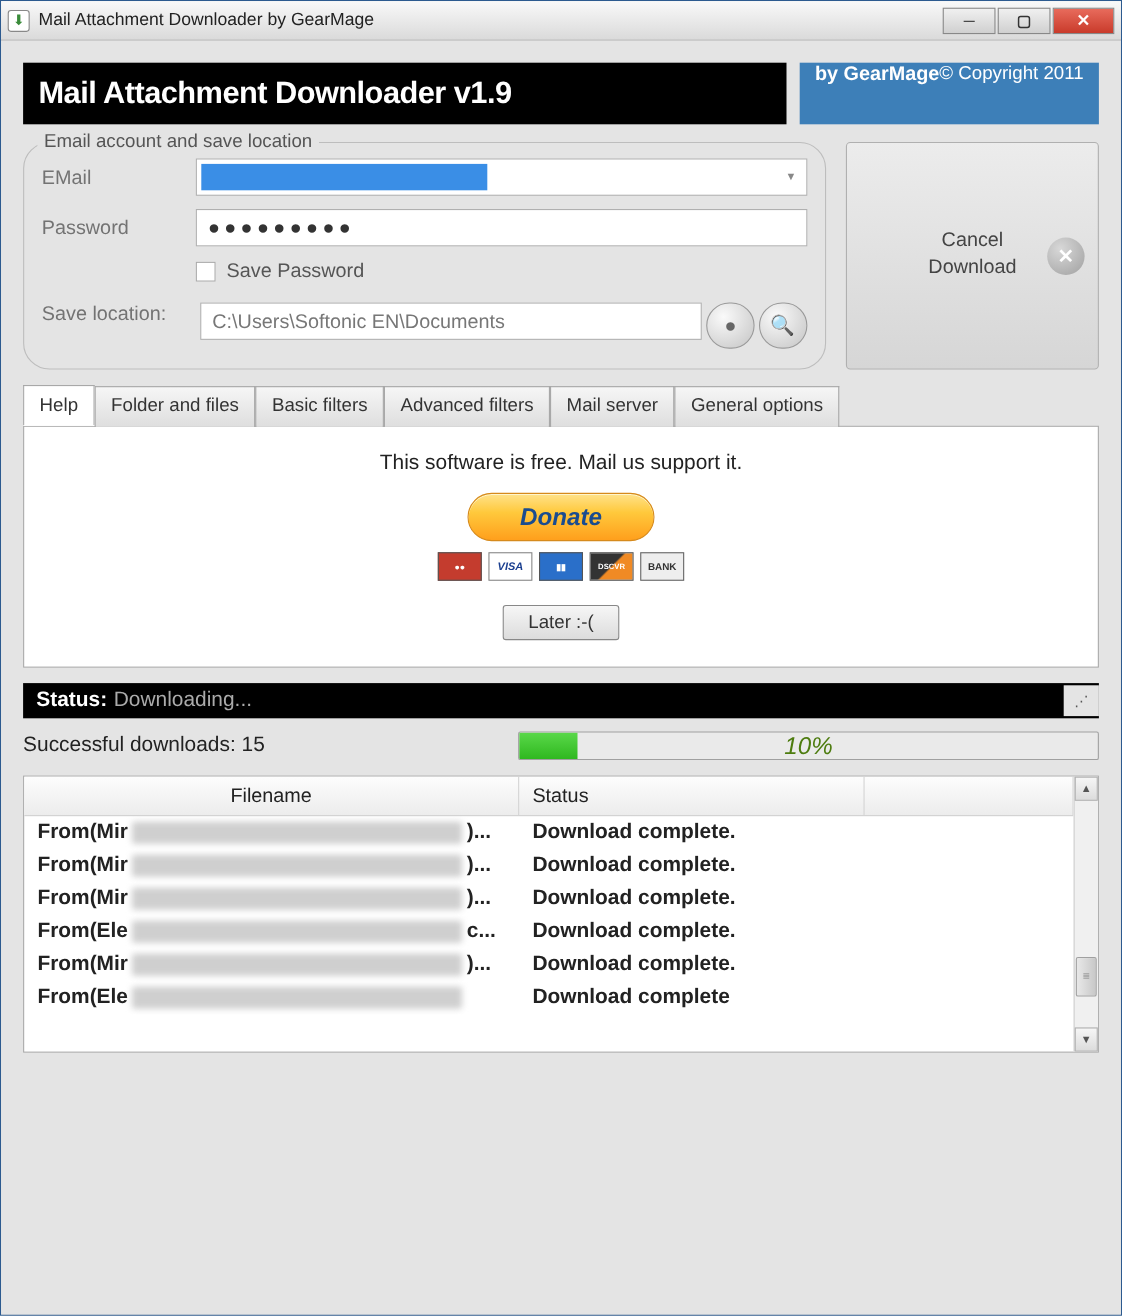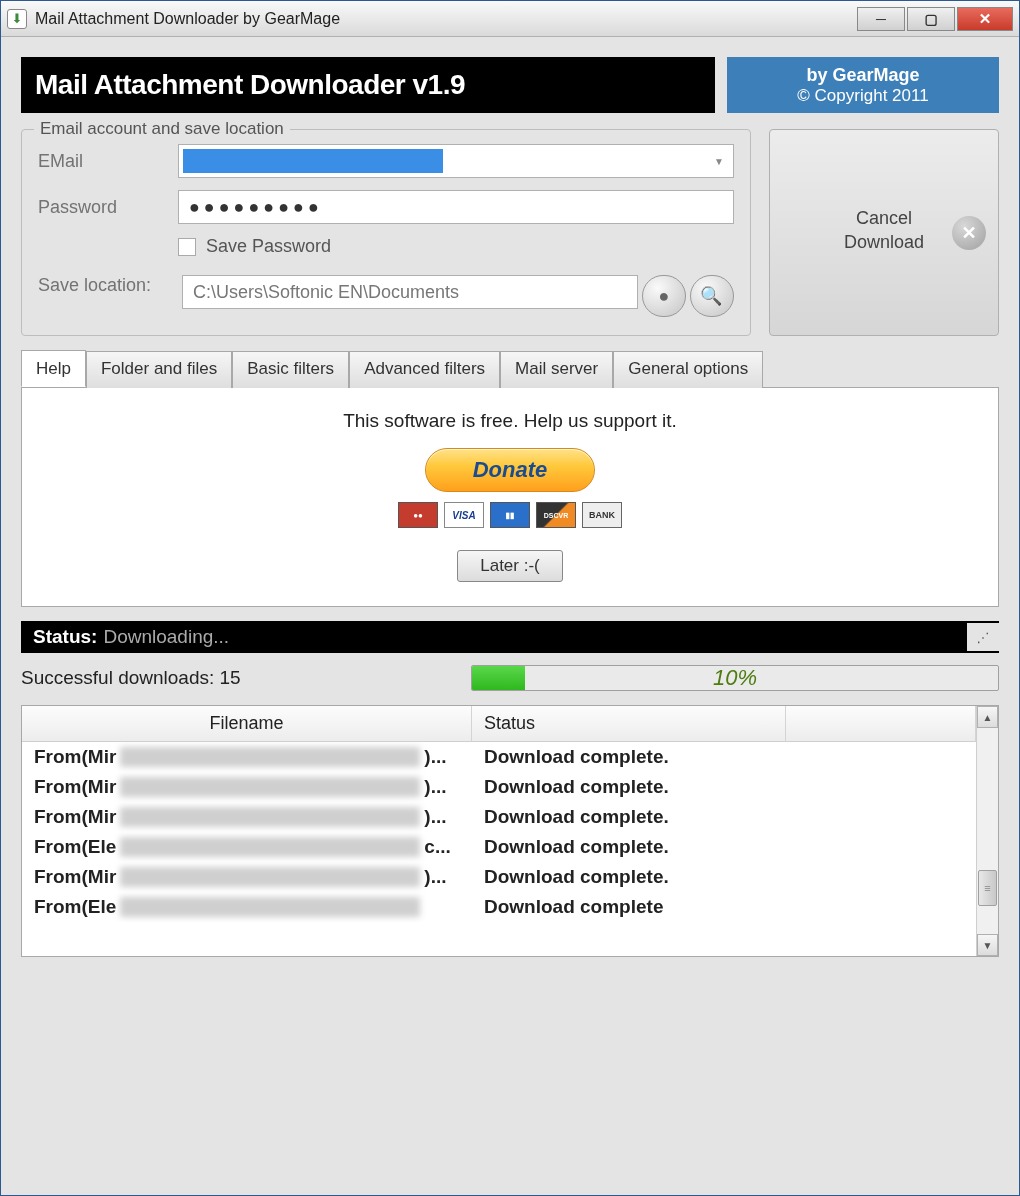--- a/index.html
+++ b/index.html
@@ -8,27 +8,27 @@
 .titlebar { height: 36px; background: linear-gradient(180deg, #f9f9f9, #dadada); display: flex; align-items: center; padding: 0 6px; border-bottom: 1px solid #b0b0b0; }
 .titlebar-icon { width: 20px; height: 20px; background: #fff; border: 1px solid #888; border-radius: 3px; display: flex; align-items: center; justify-content: center; font-size: 13px; color: #3a8b3a; margin-right: 8px; }
 .titlebar-text { font-size: 16px; color: #222; flex: 1; }
 .win-buttons { display: flex; }
 .win-btn { width: 48px; height: 24px; background: linear-gradient(180deg, #f0f0f0, #d0d0d0); border: 1px solid #888; display: flex; align-items: center; justify-content: center; font-size: 14px; font-weight: bold; color: #333; margin-left: 2px; }
 .win-btn.close { background: linear-gradient(180deg, #e86b5c, #c93b2b); color: #fff; width: 56px; }
 .win-btn.close .x { font-size: 15px; }
 .client { padding: 20px; background: #e4e4e4; height: calc(100% - 36px); }
 .banner { display: flex; height: 56px; margin-bottom: 16px; }
 .banner-title { flex: 1; background: #000; color: #fff; font-weight: bold; font-size: 28px; padding: 8px 14px; display: flex; align-items: center; letter-spacing: -0.5px; font-family: Arial, sans-serif; }
-.banner-right { width: 272px; background: #3d7fb8; color: #fff; text-align: center; display: flex; flex-direction: column; justify-content: center; font-size: 18px; margin-left: 12px; }
+.banner-right { width: 272px; background: #3d7fb8; color: #fff; text-align: center; display: flex; flex-direction: row; justify-content: center; font-size: 18px; margin-left: 12px; }
 .banner-right .by { font-weight: bold; }
 .banner-right .copy { font-size: 17px; }
 .account-row { display: flex; gap: 18px; margin-bottom: 14px; }
 .group { border: 1px solid #bdbdbd; border-radius: 4px; padding: 14px 16px 18px 16px; position: relative; background: #e4e4e4; }
 .group-legend { position: absolute; top: -11px; left: 12px; background: #e4e4e4; padding: 0 6px; font-size: 17px; color: #555; }
-.account-group { flex: 1; }
+.account-group { flex: 1; border-radius: 24px; }
 .form-row { display: flex; align-items: center; margin-bottom: 12px; }
 .form-label { width: 140px; font-size: 18px; color: #737373; }
 .combo { flex: 1; height: 34px; border: 1px solid #b0b0b0; background: #fff; display: flex; align-items: center; position: relative; }
 .combo-value { flex: 1; height: 100%; }
 .combo-highlight { margin: 4px; height: 24px; width: 260px; background: #3a8ee6; }
 .combo-arrow { width: 28px; display: flex; align-items: center; justify-content: center; color: #888; font-size: 10px; }
 .input { flex: 1; height: 34px; border: 1px solid #b0b0b0; background: #fff; padding: 0 10px; font-size: 18px; letter-spacing: 4px; color: #333; display: flex; align-items: center; }
 .checkbox-row { display: flex; align-items: center; margin-left: 140px; margin-bottom: 18px; }
 .checkbox { width: 18px; height: 18px; border: 1px solid #aaa; background: #fff; margin-right: 10px; }
 .checkbox-label { font-size: 18px; color: #555; }
@@ -150,21 +150,21 @@
 
     <div class="tabs">
       <div class="tab active">Help</div>
       <div class="tab">Folder and files</div>
       <div class="tab">Basic filters</div>
       <div class="tab">Advanced filters</div>
       <div class="tab">Mail server</div>
       <div class="tab">General options</div>
     </div>
     <div class="tab-content">
-      <div class="help-text">This software is free. Help us support it.</div>
+      <div class="help-text">This software is free. Mail us support it.</div>
       <div class="donate-btn">Donate</div>
       <div class="cards">
         <div class="card mc">●●</div>
         <div class="card visa">VISA</div>
         <div class="card amex">▮▮</div>
         <div class="card disc">DSCVR</div>
         <div class="card bank">BANK</div>
       </div>
       <div class="later-btn">Later :-(</div>
     </div>

